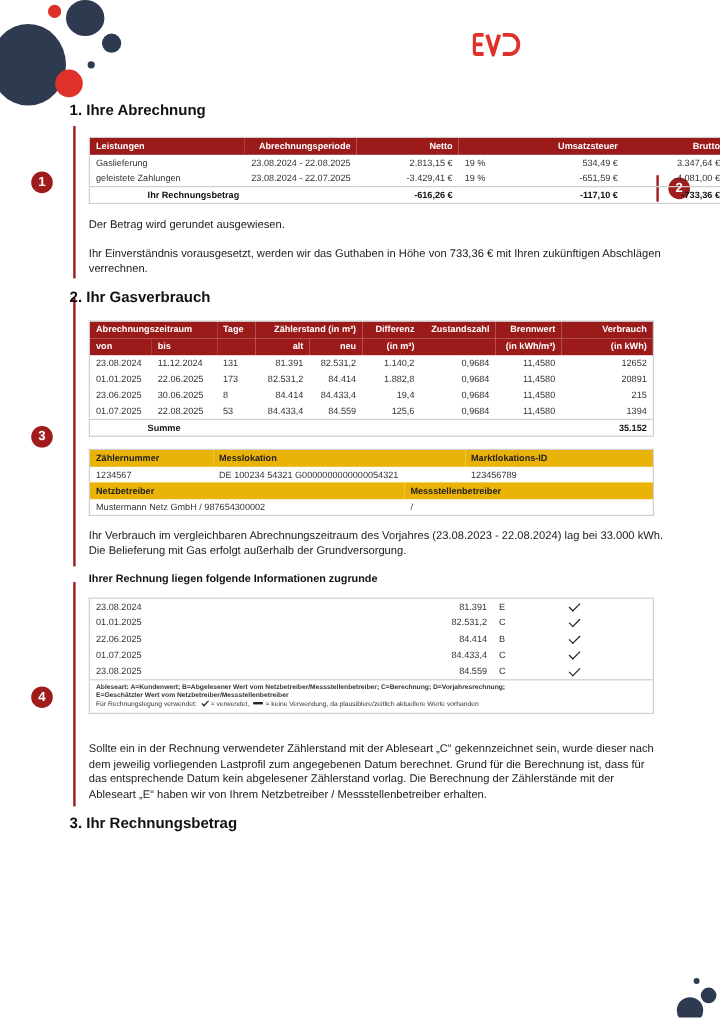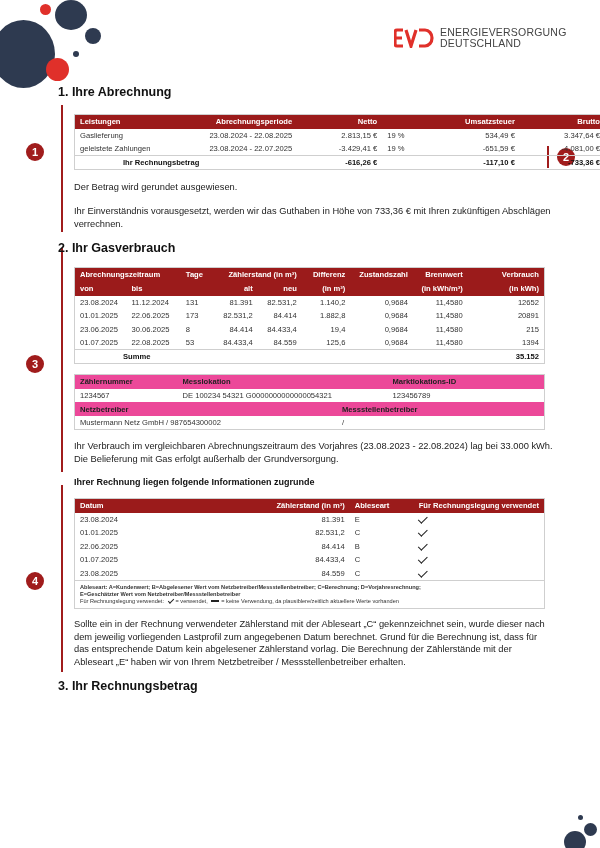--- a/index.html
+++ b/index.html
@@ -23,21 +23,21 @@
   .para { position: absolute; left: 74px; width: 480px; font-size: 9.3px; line-height: 12.5px; color: #222; }
 
   table { position: absolute; left: 74px; width: 471px; border-collapse: collapse; font-size: 7.6px; border: 1px solid #cfcfcf; }
   th { background: #9b1b1b; color: #fff; font-weight: bold; padding: 2px 5px; height: 14px; white-space: nowrap; }
   td { padding: 2px 5px; height: 13.5px; white-space: nowrap; color: #333; }
   .r { text-align: right; }
   .l { text-align: left; }
   .c { text-align: left; }
   .bold td { font-weight: bold; color: #111; }
   .sum td { border-top: 1px solid #cfcfcf; padding-left: 48px; }
-  .grey th { background: #ec4899; color: #222; }
+  .grey th { background: #eab308; color: #222; }
   .note td { font-size: 5.6px; line-height: 7px; height: auto; padding: 3px 5px; color: #333; white-space: normal; border-top: 1px solid #cfcfcf; }
   .note b { font-weight: bold; }
   .check { display: inline-block; width: 9px; height: 5px; border-left: 1.4px solid #222; border-bottom: 1.4px solid #222; transform: rotate(-45deg) translateY(-1px); }
   .check-sm { display: inline-block; width: 6px; height: 3px; border-left: 1.2px solid #222; border-bottom: 1.2px solid #222; transform: rotate(-45deg); margin: 0 2px 1px 2px; }
   .dash-sm { display: inline-block; width: 8px; height: 2px; background: #222; vertical-align: middle; margin: 0 2px; }
 </style>
 </head>
 <body>
 
 <div class="circle navy" style="left:-8px; top:20px; width:63px; height:68px;"></div>
@@ -50,24 +50,20 @@
 <div class="circle navy" style="left:564px; top:831px; width:22px; height:22px;"></div>
 <div class="circle navy" style="left:584px; top:823px; width:13px; height:13px;"></div>
 <div class="circle navy" style="left:578px; top:815px; width:5px; height:5px;"></div>
 
 <div class="logo">
   <svg class="logo-mark" viewBox="0 0 40 20">
     <path d="M9 2 H3 a2 2 0 0 0 -2 2 V16 a2 2 0 0 0 2 2 H9 M2 10 H8" fill="none" stroke="#e0302a" stroke-width="3.2"></path>
     <path d="M12 2 L17 18 L22 2" fill="none" stroke="#e0302a" stroke-width="3.2"></path>
     <path d="M25 2 H31 a7 8 0 0 1 0 16 H25" fill="none" stroke="#e0302a" stroke-width="3.2"></path>
   </svg>
-  <div class="logo-text">
-    <div>ENERGIEVERSORGUNG</div>
-    <div>DEUTSCHLAND</div>
-  </div>
 </div>
 
 <div class="vbar" style="top:105px; height:127px;"></div>
 <div class="vbar" style="top:248px; height:224px;"></div>
 <div class="vbar" style="top:485px; height:187px;"></div>
 
 <div class="badge" style="left:26px; top:143px;">1</div>
 <div class="side-tick"></div>
 <div class="badge" style="left:557px; top:148px;">2</div>
 <div class="badge" style="left:26px; top:355px;">3</div>
@@ -211,26 +207,20 @@
     <td class="l" colspan="2">/</td>
   </tr>
 </tbody>
   </table>
 
 <div class="para" style="top:440px;">Ihr Verbrauch im vergleichbaren Abrechnungszeitraum des Vorjahres (23.08.2023 - 22.08.2024) lag bei 33.000 kWh. Die Belieferung mit Gas erfolgt außerhalb der Grundversorgung.</div>
 <h3 style="top:477px;">Ihrer Rechnung liegen folgende Informationen zugrunde</h3>
 
 <table style="top:498px;">
   <tbody>
-      <tr>
-    <th class="l">Datum</th>
-    <th class="r" style="width:110px;">Zählerstand (in m³)</th>
-    <th class="c" style="width:64px;">Ableseart</th>
-    <th class="c" style="width:128px;">Für Rechnungslegung verwendet</th>
-  </tr>
   <tr>
     <td class="l">23.08.2024</td>
     <td class="r">81.391</td>
     <td class="c">E</td>
     <td class="c"><span class="check"></span></td>
   </tr>
   <tr>
     <td class="l">01.01.2025</td>
     <td class="r">82.531,2</td>
     <td class="c">C</td>

